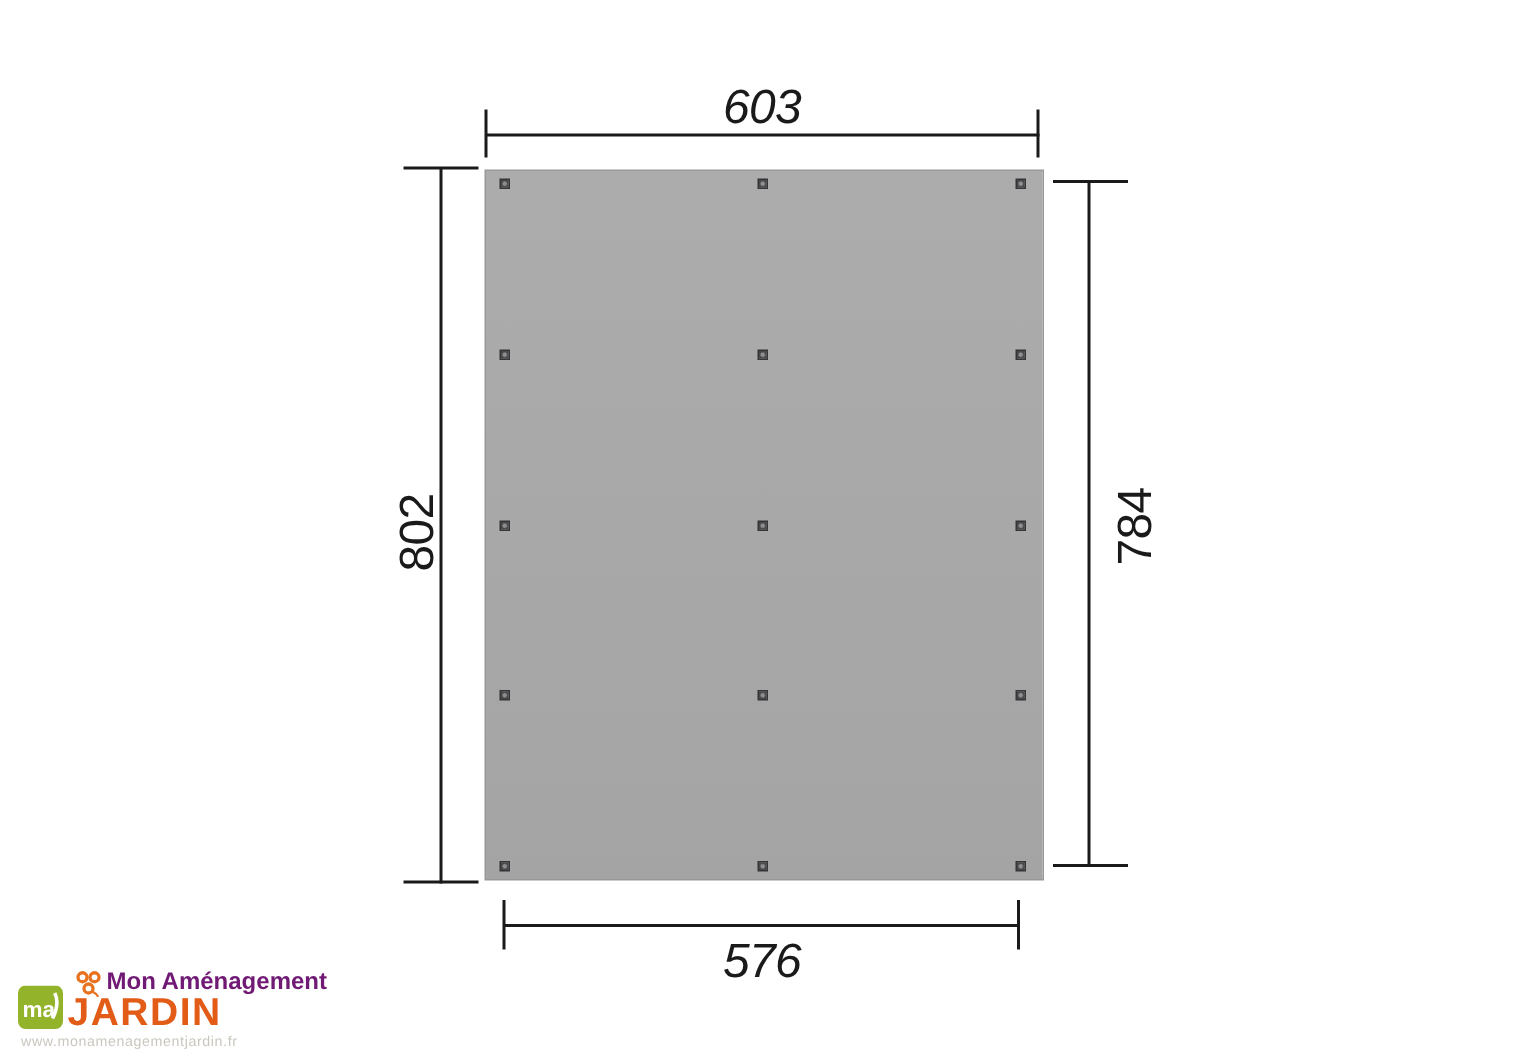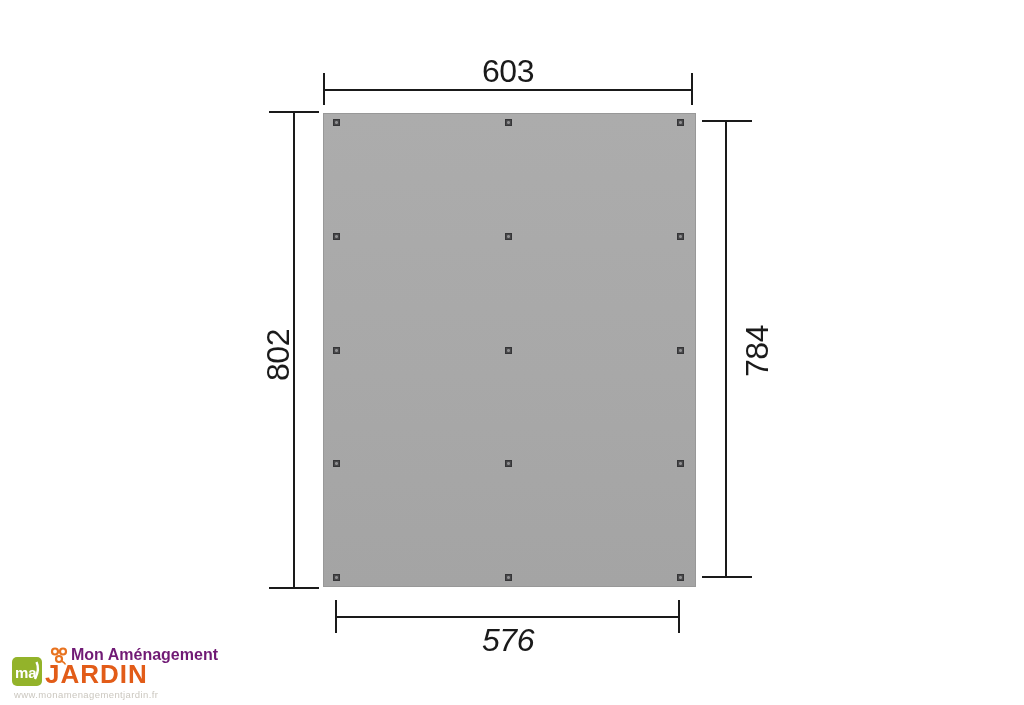--- a/index.html
+++ b/index.html
@@ -99,21 +99,21 @@
       <div class="post" style="left: 677px; top: 460px;"></div>
       <div class="post" style="left: 333px; top: 574px;"></div>
       <div class="post" style="left: 505px; top: 574px;"></div>
       <div class="post" style="left: 677px; top: 574px;"></div>
     </div>
 
   <div>
     <div class="dim-line-h" style="left:324px; top:89px; width:369px;"></div>
     <div class="tick-v" style="left:323px; top:73px;"></div>
     <div class="tick-v" style="left:691px; top:73px;"></div>
-    <div class="dim-label h" style="left:508px; top:53px;">603</div>
+    <div class="dim-label h" style="left:508px; top:53px;font-style:italic;">603</div>
   </div>
 
   <div>
     <div class="dim-line-h" style="left:336px; top:616px; width:344px;"></div>
     <div class="tick-v" style="left:335px; top:600px; height:33px;"></div>
     <div class="tick-v" style="left:678px; top:600px; height:33px;"></div>
     <div class="dim-label h" style="left:508px; top:622px;font-style:italic;">576</div>
   </div>
 
   <div>

